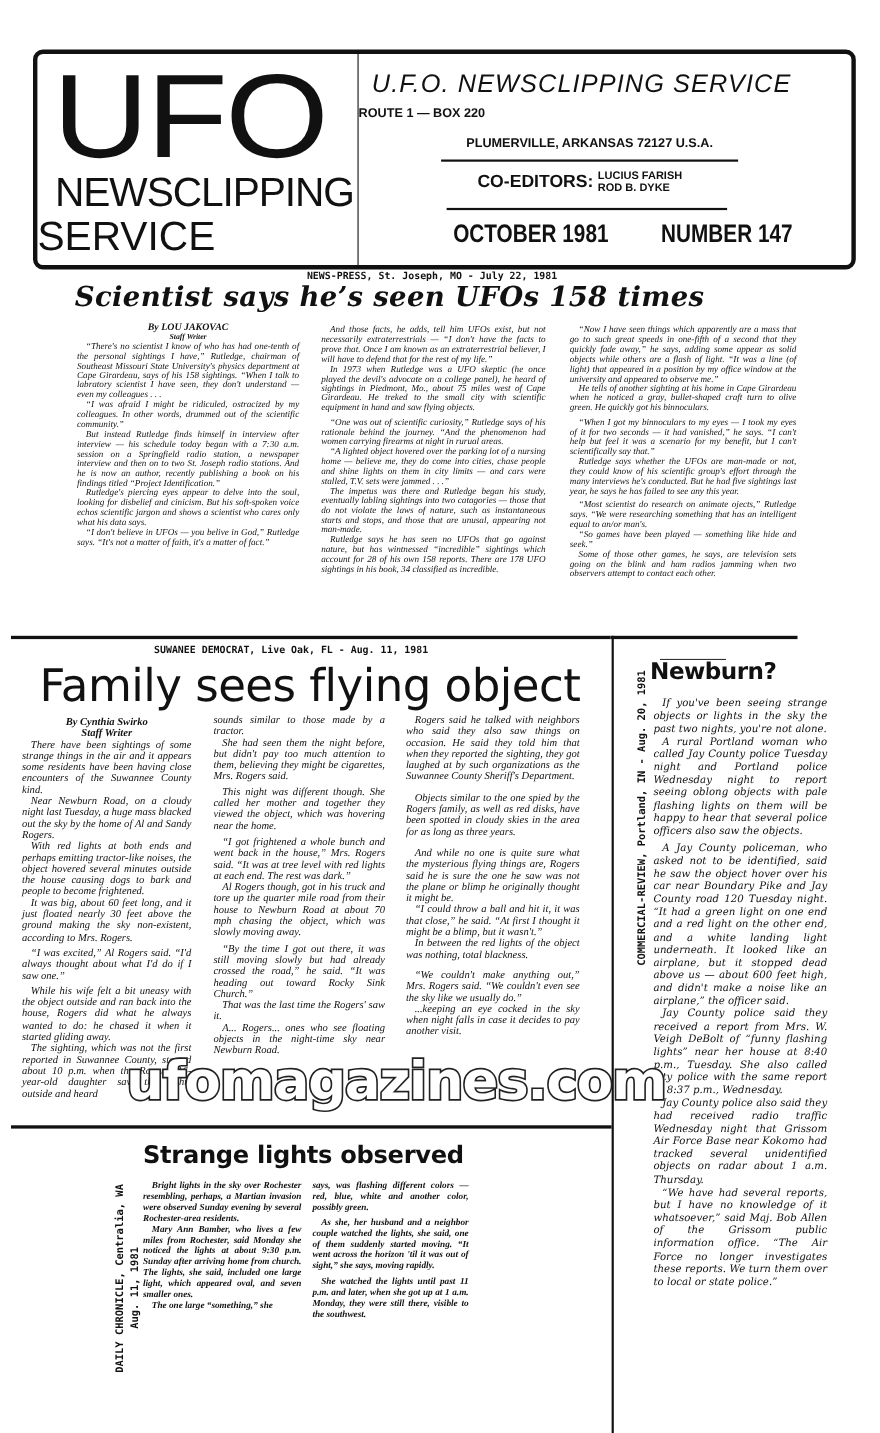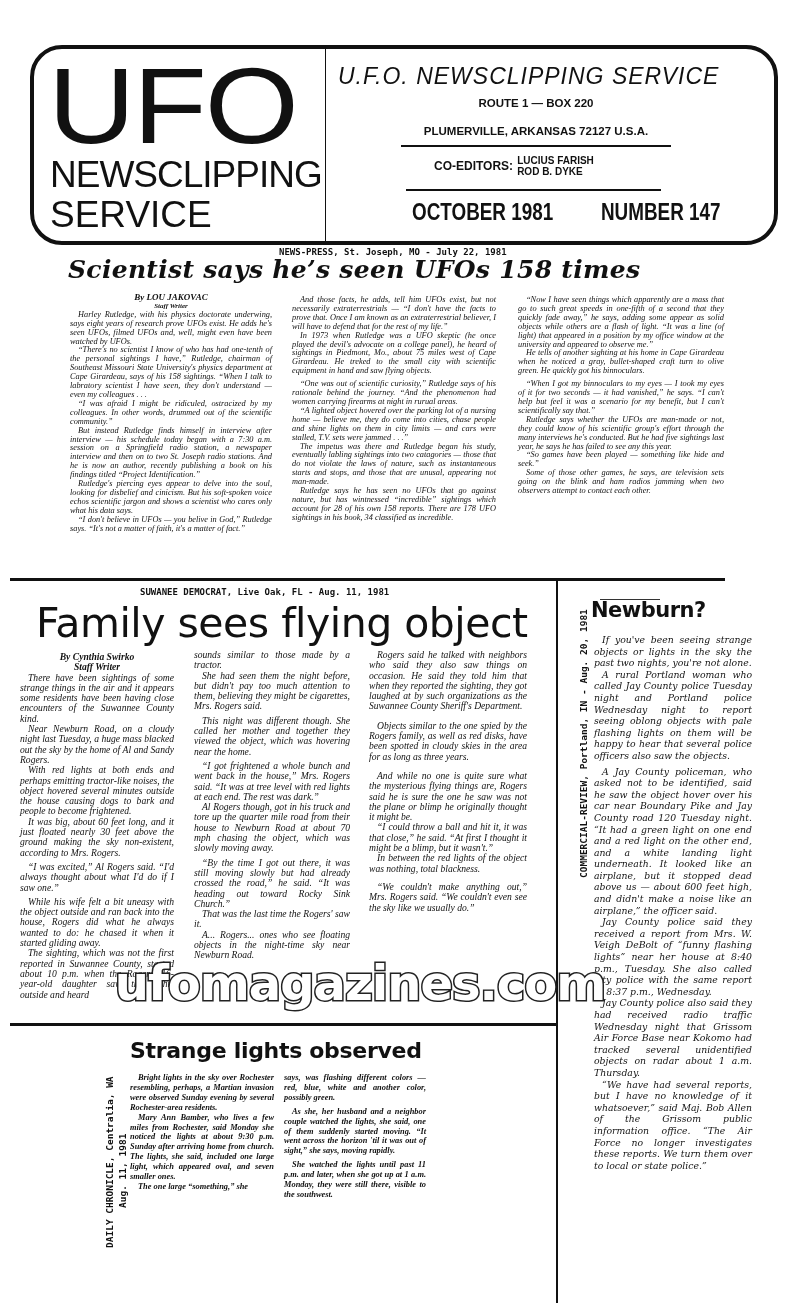--- a/index.html
+++ b/index.html
@@ -1,39 +1,39 @@
 <!DOCTYPE html>
 <html><head>
 <meta charset="utf-8">
 <style>
   * { box-sizing: border-box; margin: 0; padding: 0; }
   html, body { width: 800px; height: 1303px; background: #ffffff; overflow: hidden; }
   body { position: relative; color: #111; font-family: "DejaVu Serif", serif; }
 
   
   .masthead { position: absolute; left: 30px; top: 45px; width: 748px; height: 200px;
-    border: 4px solid #111; border-radius: 32px; }
+    border: 4px solid #111; border-radius: 9px; }
   .mast-left { position: absolute; left: 0; top: 0; width: 292px; height: 100%; border-right: 1.5px solid #111; }
   .mast-ufo { position: absolute; left: 14px; top: 2px; font-family: "Liberation Sans", sans-serif;
     font-size: 108px; line-height: 110px; letter-spacing: -2px; color: #111; transform: scaleX(1.12); transform-origin: left top; }
   .mast-news { position: absolute; left: 16px; top: 106px; font-family: "Liberation Sans", sans-serif;
     font-size: 37px; line-height: 40px; letter-spacing: -1px; color: #111; }
-  .mast-service { position: absolute; left: 16px; top: 146px; font-family: "Liberation Sans", sans-serif;
+  .mast-service { position: absolute; left: 0; top: 146px; font-family: "Liberation Sans", sans-serif;
     font-size: 37px; line-height: 40px; color: #111; }
   .mast-right { position: absolute; left: 292px; top: 0; right: 0; height: 100%; }
   .mast-title { position: absolute; left: 12px; top: 14px; font-family: "Liberation Sans", sans-serif;
     font-style: italic; font-size: 23px; letter-spacing: 1px; white-space: nowrap; }
-  .mast-route { position: absolute; left: 0; width: 420px; top: 48px; text-align: center;
+  .mast-route { position: absolute; left: 0; width: 420px; top: 48px; text-align: left;
     font-family: "Liberation Sans", sans-serif; font-weight: bold; font-size: 11.5px; }
   .mast-city { position: absolute; left: 0; width: 420px; top: 76px; text-align: center;
     font-family: "Liberation Sans", sans-serif; font-weight: bold; font-size: 11.5px; }
   .mast-rule1 { position: absolute; left: 75px; width: 270px; top: 96px; border-top: 2px solid #111; }
   .mast-editors { position: absolute; left: 108px; top: 106px; display: flex; align-items: center;
     font-family: "Liberation Sans", sans-serif; font-weight: bold; }
-  .mast-editors .lbl { font-size: 12px; margin-right: 4px; }
+  .mast-editors .lbl { font-size: 16px; margin-right: 4px; }
   .mast-editors .names { font-size: 10px; line-height: 11px; }
   .mast-rule2 { position: absolute; left: 80px; width: 255px; top: 140px; border-top: 2px solid #111; }
   .mast-month { position: absolute; left: 86px; top: 150px; font-family: "Liberation Sans", sans-serif;
     font-weight: bold; font-size: 23px; transform: scaleX(0.82); transform-origin: left top; white-space: nowrap; }
   .mast-number { position: absolute; left: 275px; top: 150px; font-family: "Liberation Sans", sans-serif;
     font-weight: bold; font-size: 23px; transform: scaleX(0.82); transform-origin: left top; white-space: nowrap; }
 
   .source { font-family: "DejaVu Sans Mono", monospace; font-weight: bold; font-size: 9px; white-space: nowrap; }
   .src1 { position: absolute; left: 245px; top: 247px; padding-left: 34px; }
 
@@ -113,40 +113,40 @@
     <div class="mast-number">NUMBER 147</div>
   </div>
 </div>
 
 <div class="source src1">NEWS-PRESS, St. Joseph, MO - July 22, 1981</div>
 <div class="h1">Scientist says he’s seen UFOs 158 times</div>
 
 <div class="col a1c1">
   <p class="byline" style="font-size:9px">By LOU JAKOVAC</p>
   <p class="byline" style="font-size:7px">Staff Writer</p>
-  <p>Harley Rutledge, with his physics doctorate underwing, says eight years of research prove UFOs exist. He adds he's seen UFOs, filmed UFOs and, well, might even have been watched by UFOs.</p>
   <p>“There's no scientist I know of who has had one-tenth of the personal sightings I have,” Rutledge, chairman of Southeast Missouri State University's physics department at Cape Girardeau, says of his 158 sightings. “When I talk to labratory scientist I have seen, they don't understand — even my colleagues . . .</p>
   <p>“I was afraid I might be ridiculed, ostracized by my colleagues. In other words, drummed out of the scientific community.”</p>
   <p>But instead Rutledge finds himself in interview after interview — his schedule today began with a 7:30 a.m. session on a Springfield radio station, a newspaper interview and then on to two St. Joseph radio stations. And he is now an author, recently publishing a book on his findings titled “Project Identification.”</p>
   <p>Rutledge's piercing eyes appear to delve into the soul, looking for disbelief and cinicism. But his soft-spoken voice echos scientific jargon and shows a scientist who cares only what his data says.</p>
   <p>“I don't believe in UFOs — you belive in God,” Rutledge says. “It's not a matter of faith, it's a matter of fact.”</p>
 </div>
 <div class="col a1c2">
   <p>And those facts, he adds, tell him UFOs exist, but not necessarily extraterrestrials — “I don't have the facts to prove that. Once I am known as an extraterrestrial believer, I will have to defend that for the rest of my life.”</p>
   <p>In 1973 when Rutledge was a UFO skeptic (he once played the devil's advocate on a college panel), he heard of sightings in Piedmont, Mo., about 75 miles west of Cape Girardeau. He treked to the small city with scientific equipment in hand and saw flying objects.</p>
   <p class="gap">“One was out of scientific curiosity,” Rutledge says of his rationale behind the journey. “And the phenomenon had women carrying firearms at night in rurual areas.</p>
   <p>“A lighted object hovered over the parking lot of a nursing home — believe me, they do come into cities, chase people and shine lights on them in city limits — and cars were stalled, T.V. sets were jammed . . .”</p>
   <p>The impetus was there and Rutledge began his study, eventually labling sightings into two catagories — those that do not violate the laws of nature, such as instantaneous starts and stops, and those that are unusal, appearing not man-made.</p>
   <p>Rutledge says he has seen no UFOs that go against nature, but has wintnessed “incredible” sightings which account for 28 of his own 158 reports. There are 178 UFO sightings in his book, 34 classified as incredible.</p>
 </div>
 <div class="col a1c3">
   <p>“Now I have seen things which apparently are a mass that go to such great speeds in one-fifth of a second that they quickly fade away,” he says, adding some appear as solid objects while others are a flash of light. “It was a line (of light) that appeared in a position by my office window at the university and appeared to observe me.”</p>
   <p>He tells of another sighting at his home in Cape Girardeau when he noticed a gray, bullet-shaped craft turn to olive green. He quickly got his binnoculars.</p>
   <p class="gap">“When I got my binnoculars to my eyes — I took my eyes of it for two seconds — it had vanished,” he says. “I can't help but feel it was a scenario for my benefit, but I can't scientifically say that.”</p>
   <p>Rutledge says whether the UFOs are man-made or not, they could know of his scientific group's effort through the many interviews he's conducted. But he had five sightings last year, he says he has failed to see any this year.</p>
+  <p class="gap">“Most scientist do research on animate ojects,” Rutledge says. “We were researching something that has an intelligent equal to an/or man's.</p>
   <p>“So games have been played — something like hide and seek.”</p>
   <p>Some of those other games, he says, are television sets going on the blink and ham radios jamming when two observers attempt to contact each other.</p>
 </div>
 
 <div class="rule-h1"></div>
 <div class="rule-h1b"></div>
 <div class="rule-v1"></div>
 
 <div class="source src2">SUWANEE DEMOCRAT, Live Oak, FL - Aug. 11, 1981</div>
 <div class="h2">Family sees flying object</div>
@@ -172,20 +172,21 @@
   <p>That was the last time the Rogers' saw it.</p>
   <p>A... Rogers... ones who see floating objects in the night-time sky near Newburn Road.</p>
 </div>
 <div class="col col2 a2c3">
   <p>Rogers said he talked with neighbors who said they also saw things on occasion. He said they told him that when they reported the sighting, they got laughed at by such organizations as the Suwannee County Sheriff's Department.</p>
   <p class="gap" style="margin-top:9px">Objects similar to the one spied by the Rogers family, as well as red disks, have been spotted in cloudy skies in the area for as long as three years.</p>
   <p class="gap" style="margin-top:9px">And while no one is quite sure what the mysterious flying things are, Rogers said he is sure the one he saw was not the plane or blimp he originally thought it might be.</p>
   <p>“I could throw a ball and hit it, it was that close,” he said. “At first I thought it might be a blimp, but it wasn't.”</p>
   <p>In between the red lights of the object was nothing, total blackness.</p>
   <p class="gap" style="margin-top:8px">“We couldn't make anything out,” Mrs. Rogers said. “We couldn't even see the sky like we usually do.”</p>
+  <p>...keeping an eye cocked in the sky when night falls in case it decides to pay another visit.</p>
 </div>
 
 <div class="rule-h2"></div>
 
 <div class="vert vert-mars">COMMERCIAL-REVIEW, Portland, IN - Aug. 20, 1981</div>
 <div class="mars-rule"></div>
 <div class="h3">Newburn?</div>
 <div class="col col3 a3c1">
   <p>If you've been seeing strange objects or lights in the sky the past two nights, you're not alone.</p>
   <p>A rural Portland woman who called Jay County police Tuesday night and Portland police Wednesday night to report seeing oblong objects with pale flashing lights on them will be happy to hear that several police officers also saw the objects.</p>

